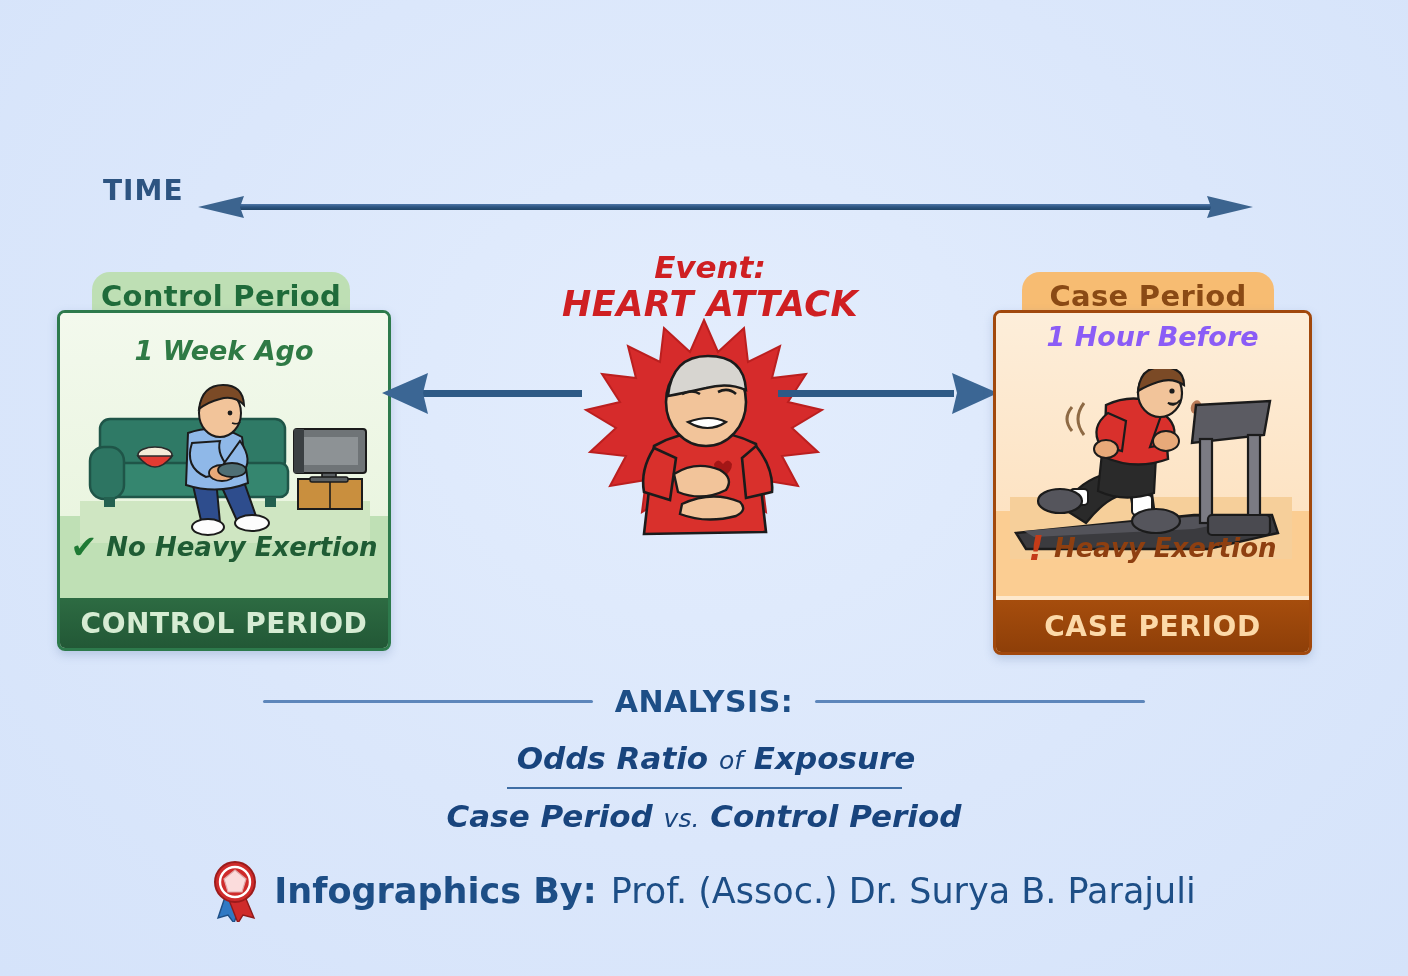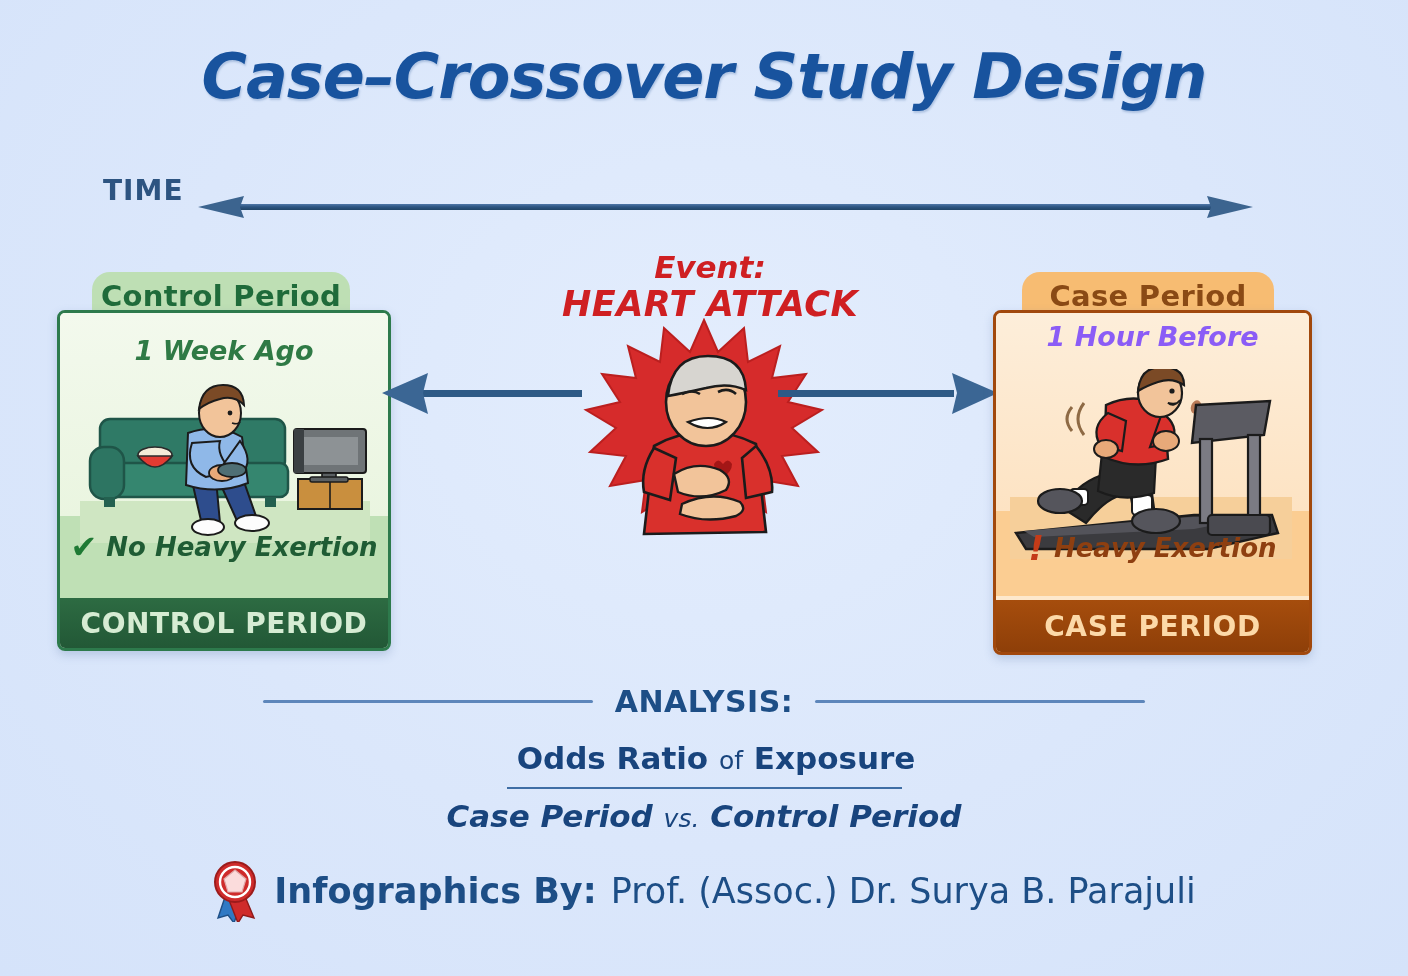--- a/index.html
+++ b/index.html
@@ -189,21 +189,21 @@
     font-weight: bold; font-size: 30px; letter-spacing: .5px;
     color: #1d4e86;
   }
   .fraction {
     position: absolute; left: 0; top: 740px; width: 100%;
     text-align: center;
     font-family: "DejaVu Sans", sans-serif;
     color: #18447d;
   }
   .fraction .num {
-    font-size: 31px; font-weight: bold;
+    font-size: 31px; font-style: italic; font-weight: bold;
     padding-bottom: 7px;
     padding-left: 24px;
   }
   .fraction .fline {
     width: 395px; height: 2px; background: #3f6ea5; margin: 4px auto 6px;
   }
   .fraction .den {
     font-size: 31px; font-style: italic; font-weight: bold;
     padding-top: 3px;
   }
@@ -221,21 +221,20 @@
     position: absolute; left: 0; top: 906px; width: 100%;
     text-align: center; font-size: 26px; color: #1d4e86;
     font-family: "DejaVu Sans", sans-serif;
   }
 </style>
 </head>
 <body>
 
 <div class="stage">
 
-  <div class="title">Case–Crossover Study Design</div>
 
   <div class="time-label">TIME</div>
   <svg class="time-axis" viewBox="0 0 1055 22">
     <defs>
       <linearGradient id="axg" x1="0" y1="0" x2="0" y2="1">
         <stop offset="0" stop-color="#4f77a8"></stop>
           <stop offset="0.5" stop-color="#2c5480"></stop>
           <stop offset="1" stop-color="#214567"></stop>
       </linearGradient>
     </defs>

